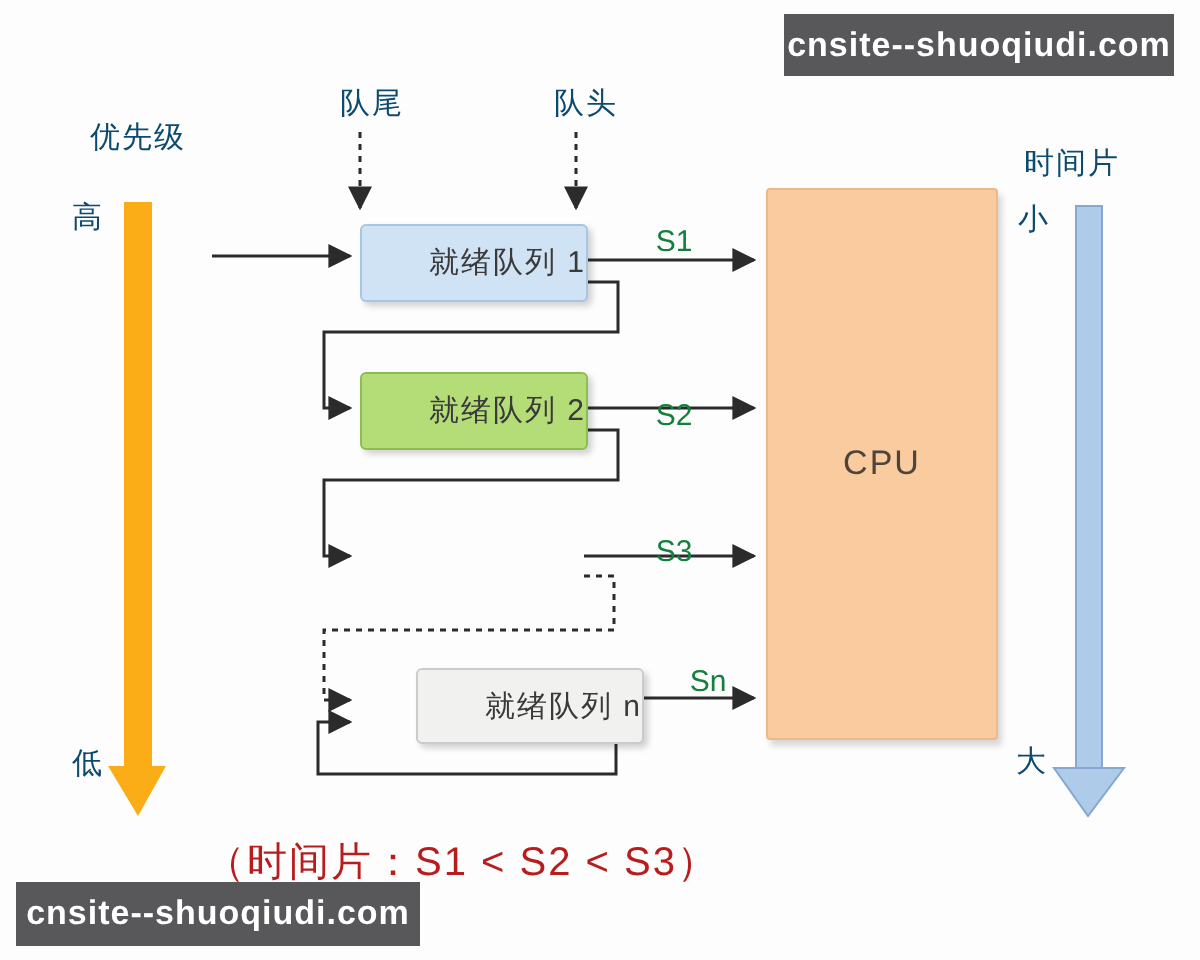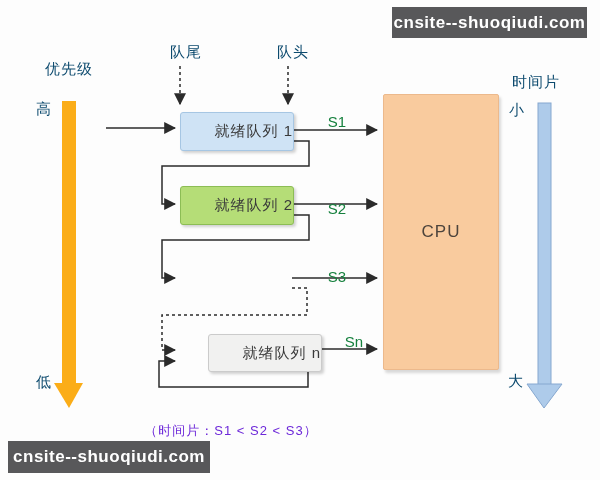--- a/index.html
+++ b/index.html
@@ -31,21 +31,21 @@
   }
   .banner{
     position:absolute;z-index:4;background:#58585a;color:#fff;
     display:flex;align-items:center;justify-content:center;
     font-size:17px;letter-spacing:0.5px;font-weight:bold;
   }
   .banner.top{left:392px;top:7px;width:195px;height:31px;}
   .banner.bottom{left:8px;top:441px;width:202px;height:32px;}
   .caption{
     position:absolute;z-index:3;left:231px;top:431px;transform:translate(-50%,-50%);
-    font-size:13px;color:#6d28d9;white-space:nowrap;letter-spacing:1px;
+    font-size:20px;color:#b91c1c;white-space:nowrap;letter-spacing:1px;
   }
 </style>
 </head>
 <body>
 
 <div class="canvas">
 
   <svg class="lines" width="600" height="480" viewBox="0 0 600 480">
     <defs>
       <marker id="arw" viewBox="0 0 10 10" refX="9" refY="5" markerWidth="8" markerHeight="8" orient="auto-start-reverse">

